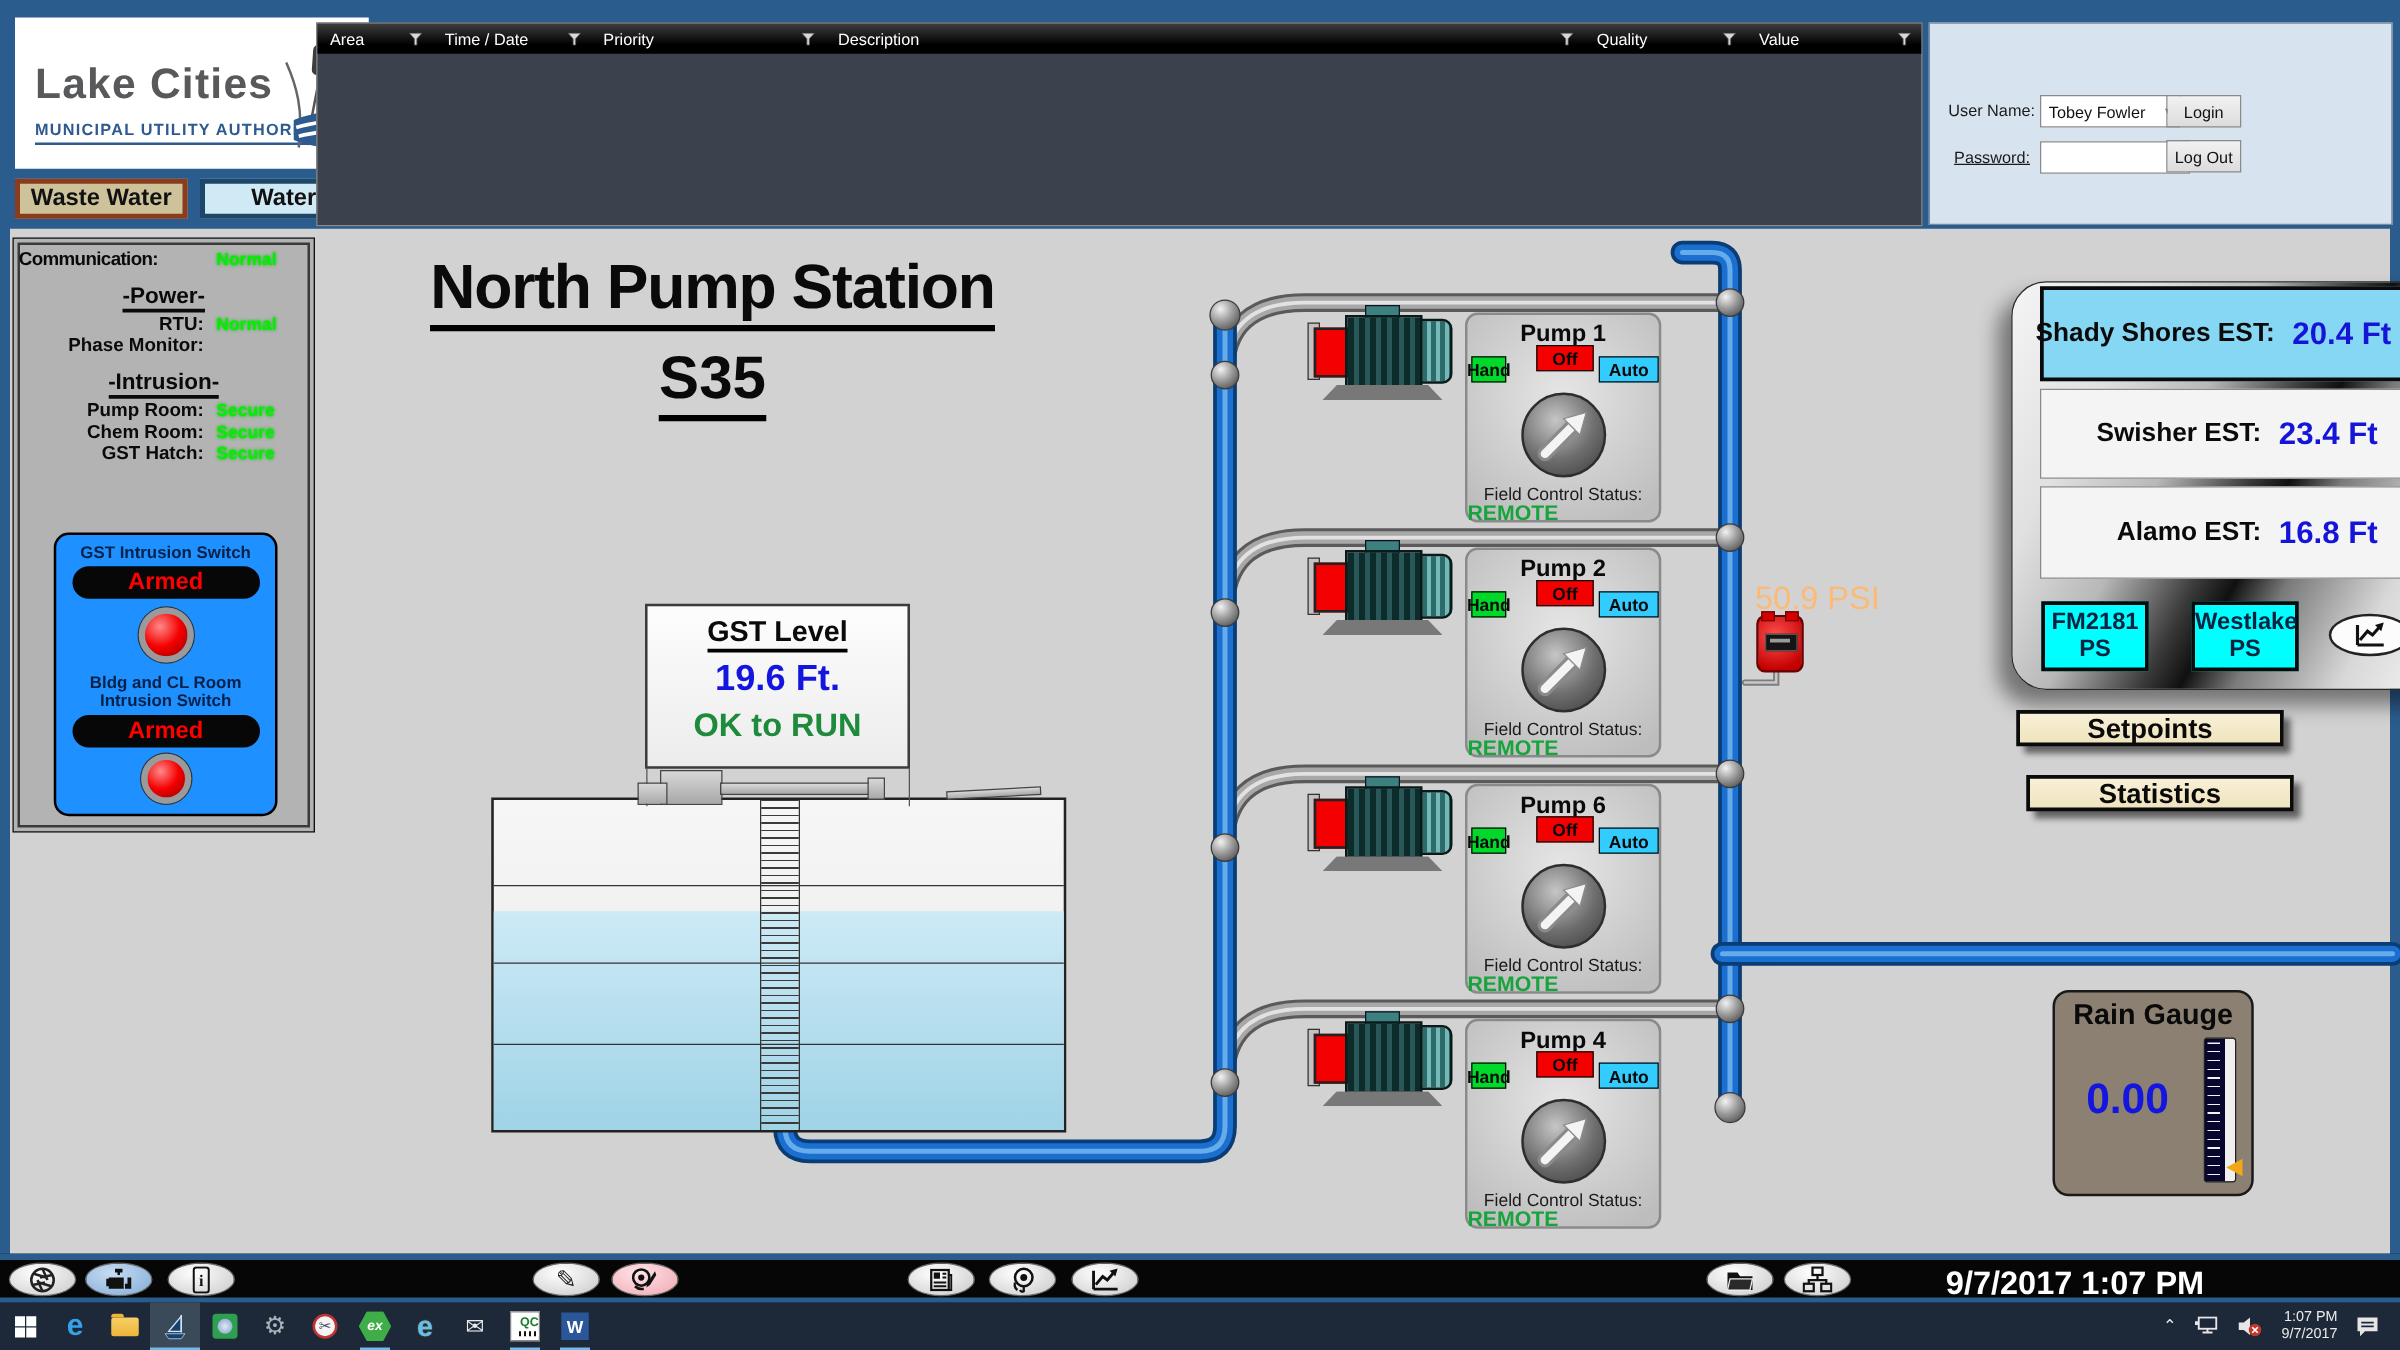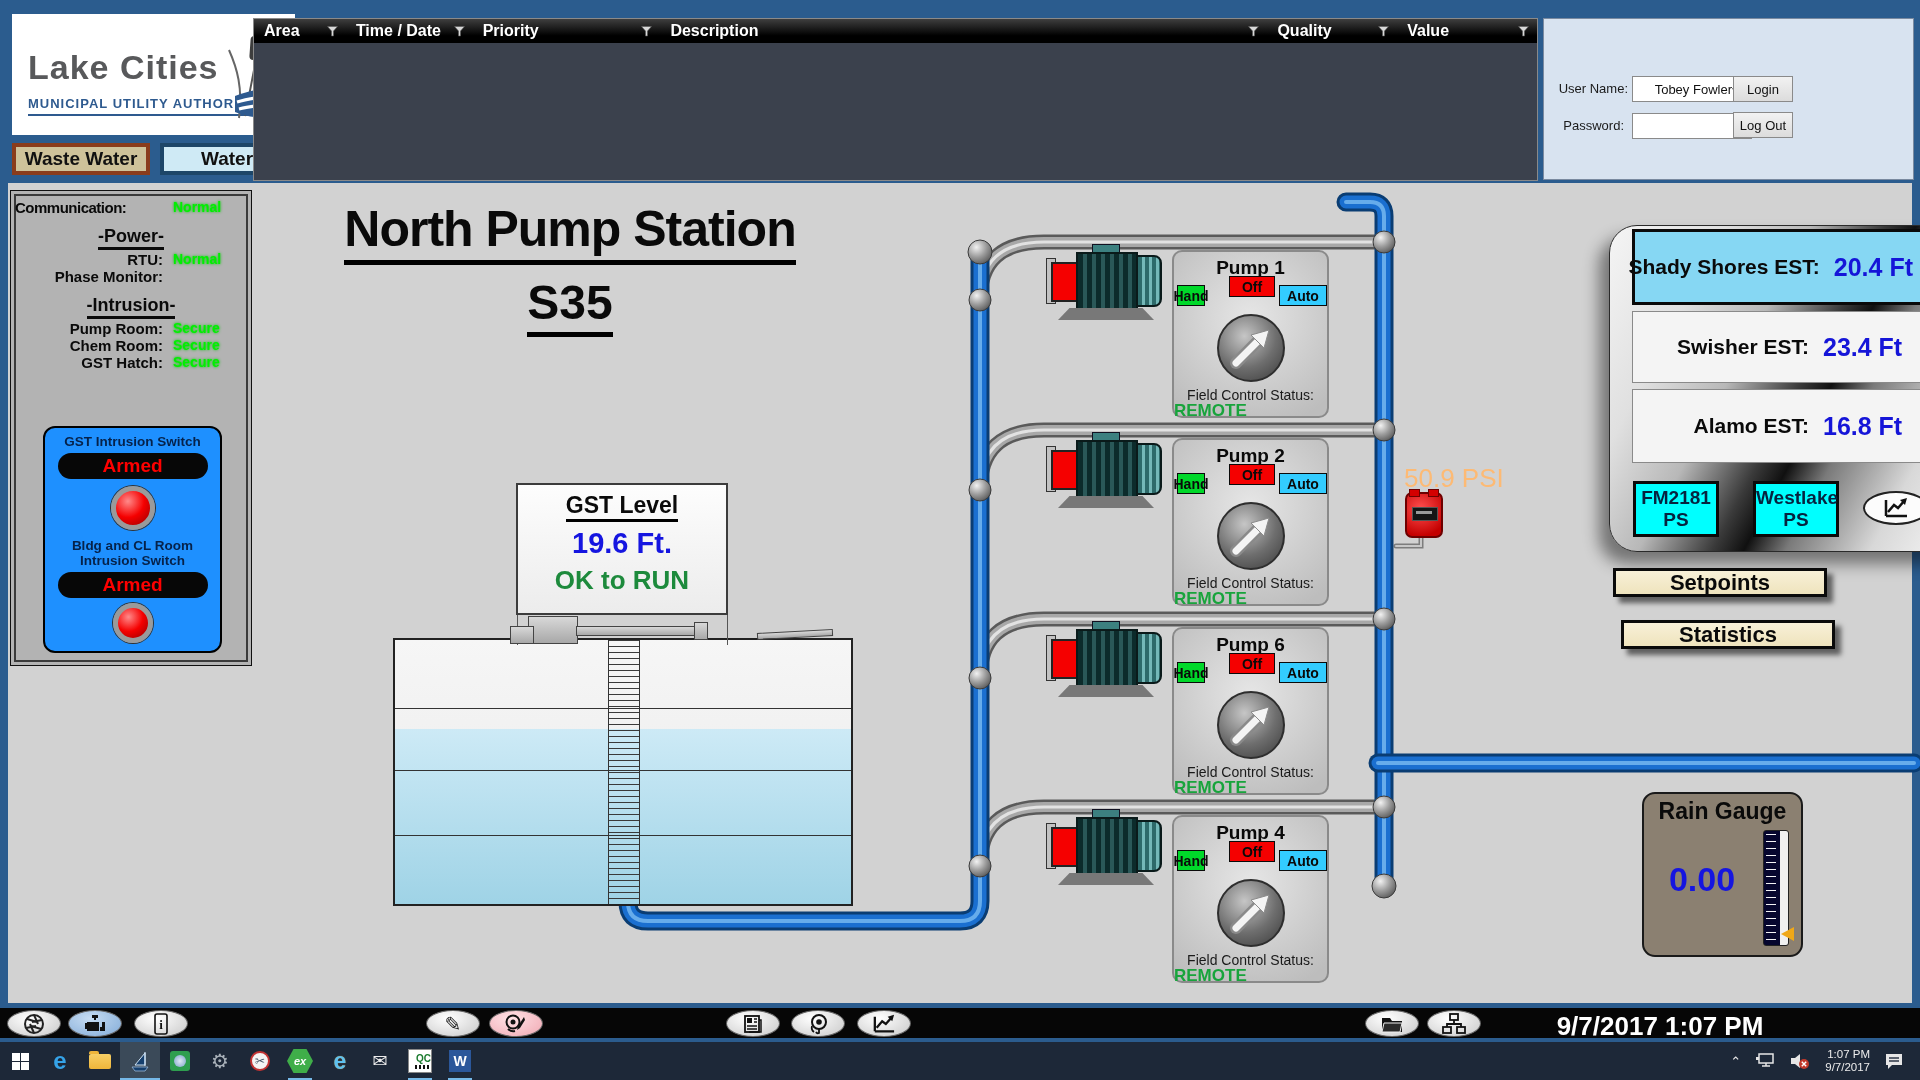--- a/index.html
+++ b/index.html
@@ -12,26 +12,26 @@
   .logo-title{position:absolute;left:16px;top:34px;font-size:34px;font-weight:900;color:#58595b;letter-spacing:1px;}
   .logo-sub{position:absolute;left:16px;top:82px;font-size:13px;font-weight:800;color:#2e5a8f;letter-spacing:1px;border-bottom:2px solid #2e5a8f;padding-bottom:3px;}
   .cattails{position:absolute;right:2px;top:2px;}
   .tab{top:143px;height:32px;display:flex;align-items:center;justify-content:center;font-size:19px;font-weight:800;color:#111;box-sizing:border-box;}
   .tab-ww{left:12px;width:138px;background:#cec29a;border:4px solid #8a3c1c;}
   .tab-w{left:160px;width:134px;background:#cfeaf5;border:4px solid #1d4668;}
 
   .alarm-table{left:253px;top:18px;width:1285px;height:163px;background:#3b414d;border:1px solid #8a8a8a;box-sizing:border-box;}
   .alarm-head{display:flex;height:24px;background:linear-gradient(180deg,#3e3e3e,#000 70%);align-items:center;}
   .alarm-col{display:flex;align-items:center;justify-content:space-between;height:100%;box-sizing:border-box;padding:0 8px 0 10px;}
-  .alarm-col span{color:#fff;font-size:16px;font-weight:700;white-space:nowrap;}
+  .alarm-col span{color:#fff;font-size:13px;font-weight:400;white-space:nowrap;}
   .funnel{flex:0 0 auto;}
 
   .login-panel{left:1543px;top:18px;width:371px;height:162px;background:#d8e3f0;border:1px solid #7a8aa0;box-sizing:border-box;}
   .lg-label{position:absolute;font-size:13px;color:#1a1a1a;width:80px;text-align:right;}
-  .combo{position:absolute;left:88px;top:57px;width:112px;height:26px;background:#fff;border:1px solid #8a8a8a;box-sizing:border-box;display:flex;align-items:center;justify-content:flex-end;padding:0 6px;font-size:13px;color:#111;}
+  .combo{position:absolute;left:88px;top:57px;width:112px;height:26px;background:#fff;border:1px solid #8a8a8a;box-sizing:border-box;display:flex;align-items:center;justify-content:space-between;padding:0 6px;font-size:13px;color:#111;}
   .combo .chev{font-size:10px;color:#555;}
   .lg-input{position:absolute;left:88px;top:94px;width:110px;height:24px;border:1px solid #8a8a8a;background:#fff;font-size:13px;padding:0 4px;}
   .lg-btn{position:absolute;left:189px;width:60px;height:26px;background:linear-gradient(180deg,#f2f2f2,#dcdcdc);border:1px solid #8a8a8a;font-size:13px;color:#111;}
 
   
   .main-bg{left:8px;top:183px;width:1904px;height:820px;background:#d2d2d2;}
   .pipes{left:0;top:0;pointer-events:none;z-index:2;}
   .gp-o{stroke:#5a5a5a;stroke-width:15px;fill:none;}
   .gp-m{stroke:#a8a8a8;stroke-width:10px;fill:none;}
   .gp-c{stroke:#e2e2e2;stroke-width:3px;fill:none;}
@@ -216,21 +216,21 @@
     <div style="height:137px;"></div>
   </div>
 
   <div class="abs login-panel">
     <div class="lg-label" style="left:4px;top:62px;">User Name:</div>
     <div class="combo">
       <span>Tobey Fowler</span>
       <span class="chev">▾</span>
     </div>
     <button class="lg-btn" style="top:57px;">Login</button>
-    <div class="lg-label" style="left:0;top:99px;">Password:</div>
+    <div class="lg-label" style="left:0;top:99px;text-decoration:underline;">Password:</div>
     <input class="lg-input" type="password" value="" style="">
     <button class="lg-btn" style="top:93px;">Log Out</button>
   </div>
 
   <div class="abs main-bg"></div>
 
   <svg class="abs pipes" width="1920" height="1080" viewBox="0 0 1920 1080">
     <defs>
       <radialGradient id="ballg" cx="35%" cy="30%" r="75%">
         <stop offset="0%" stop-color="#f2f2f2"></stop>

